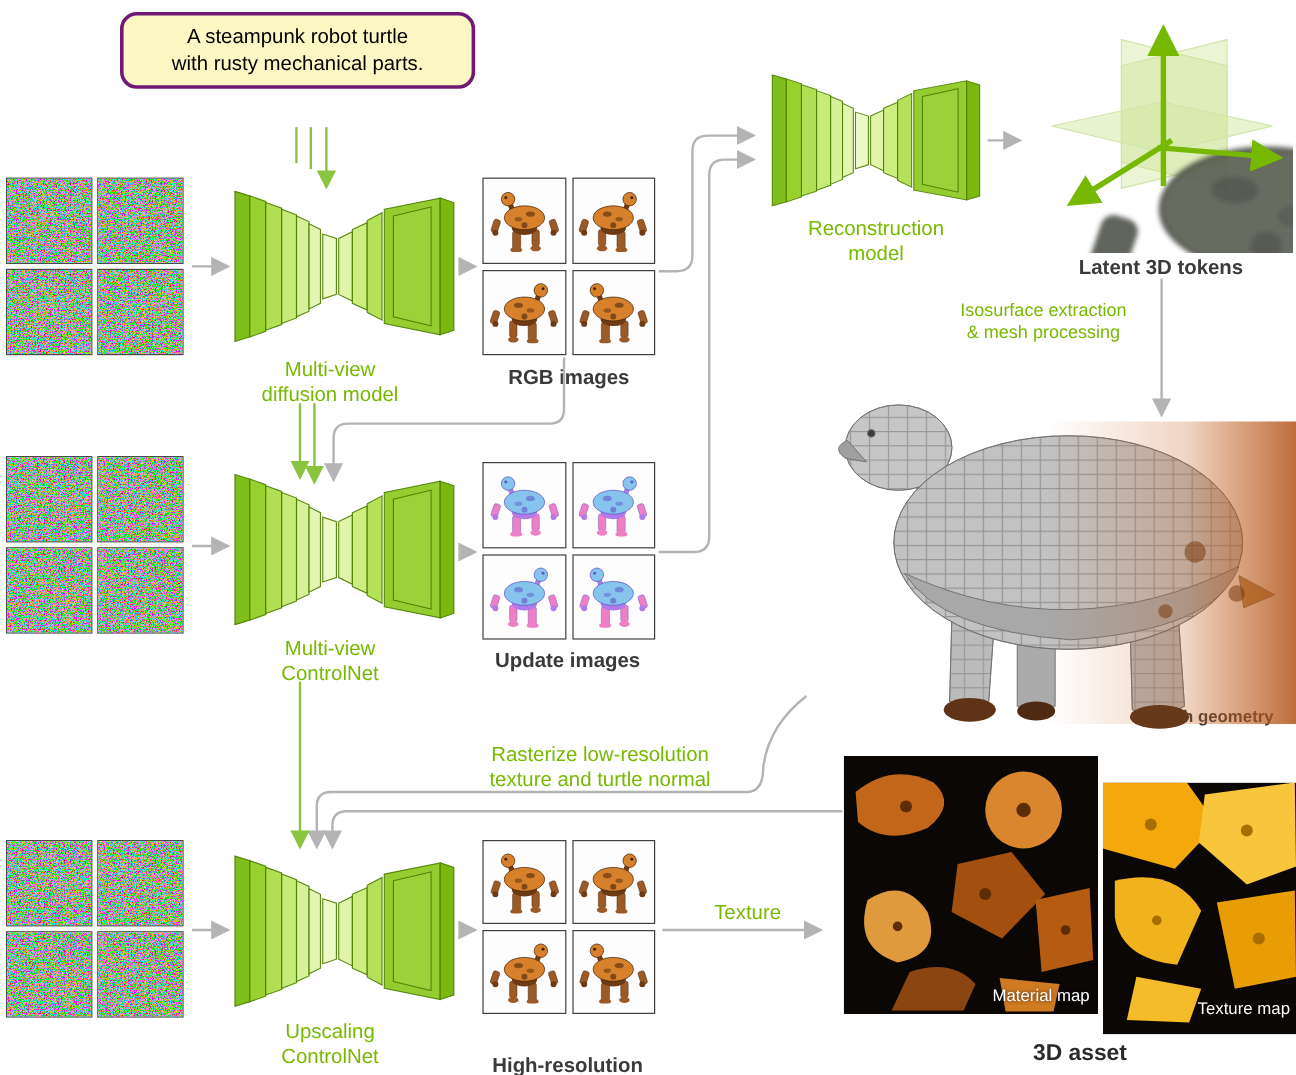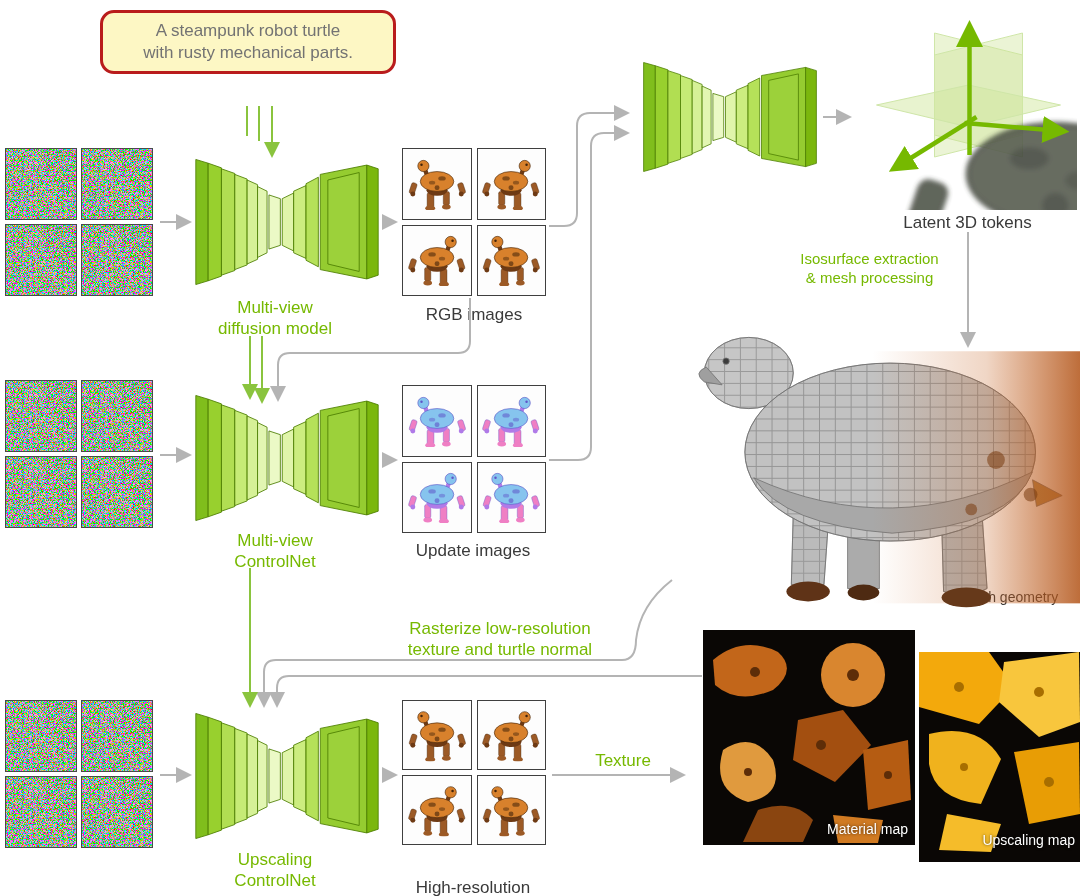--- a/index.html
+++ b/index.html
@@ -2,28 +2,28 @@
 <html><head>
 <meta charset="utf-8">
 <style>
   html,body{margin:0;padding:0;background:#fff;}
   .stage{position:relative;width:1080px;height:896px;background:#ffffff;overflow:hidden;
          font-family:"Liberation Sans",sans-serif;color:#3a3a3a;}
   .abs{position:absolute;}
   
   .lbl{position:absolute;white-space:pre-line;text-align:center;line-height:1.25;font-size:17px;}
   .green{color:#76b900;}
-  .dark{color:#3a3a3a;}
+  .dark{color:#3a3a3a;font-weight:bold;}
   .bold{font-weight:bold;color:#2b2b2b;}
   .small{font-size:14px;}
   
   .prompt-box{position:absolute;left:100px;top:10px;width:296px;height:64px;
-      background:#fdf7c4;border:3px solid #b91c1c;border-radius:14px;
+      background:#fdf7c4;border:3px solid #701a75;border-radius:14px;
       display:flex;align-items:center;justify-content:center;text-align:center;
-      font-size:17px;color:#737373;line-height:1.3;white-space:pre-line;padding:2px 10px;box-sizing:border-box;}
+      font-size:17px;color:#000000;line-height:1.3;white-space:pre-line;padding:2px 10px;box-sizing:border-box;}
   
   .noise-grid{position:absolute;width:148px;height:148px;display:grid;
       grid-template-columns:1fr 1fr;grid-template-rows:1fr 1fr;gap:4px;}
   .noise-cell{border:1px solid #4a4a4a;width:100%;height:100%;box-sizing:border-box;background:#fff;display:block;}
   
   .img-grid{position:absolute;width:144px;height:148px;display:grid;
       grid-template-columns:1fr 1fr;grid-template-rows:1fr 1fr;gap:5px;}
   .img-cell{border:1.5px solid #3f3f3f;background:#fdfdfd;display:flex;align-items:center;justify-content:center;box-sizing:border-box;}
   .img-cell svg{width:92%;height:92%;}
   .mirror svg{transform:scaleX(-1);}
@@ -176,20 +176,22 @@
   <svg class="nn zlow" style="left:640px;top:56px;width:180px;height:122px" viewBox="0 0 200 150" preserveAspectRatio="none">
       <use href="#nn"></use>
     </svg>
 
   <div class="lbl green" style="left:175px;top:297px;width:200px;">Multi-view
 diffusion model</div>
   <div class="lbl green" style="left:175px;top:530px;width:200px;">Multi-view
 ControlNet</div>
   <div class="lbl green" style="left:175px;top:849px;width:200px;">Upscaling
 ControlNet</div>
+  <div class="lbl green" style="left:640px;top:180px;width:180px;">Reconstruction
+model</div>
 
   <div class="img-grid pal-rgb zlow" style="left:402px;top:148px">
     <div class="img-cell mirror">
         <svg viewBox="0 0 100 84">
           <use href="#turtle"></use>
         </svg>
       </div>
     <div class="img-cell">
         <svg viewBox="0 0 100 84">
           <use href="#turtle"></use>
@@ -332,23 +334,24 @@
       <path d="M0 0 H70 L95 35 L60 72 L0 55 Z" fill="#f3a90c"></path>
       <path d="M85 10 L160 0 L161 70 L120 85 L80 50 Z" fill="#f8c63d"></path>
       <path d="M10 82 Q60 70 82 107 L62 152 Q15 147 10 112 Z" fill="#f0b21d"></path>
       <path d="M95 100 L160 90 L161 162 L110 172 Z" fill="#e89d05"></path>
       <path d="M28 162 L82 172 L72 200 L20 198 Z" fill="#f5bc2a"></path>
       <circle cx="40" cy="35" r="5" fill="#a86e00"></circle>
         <circle cx="120" cy="40" r="5" fill="#a86e00"></circle>
       <circle cx="45" cy="115" r="4" fill="#a86e00"></circle>
         <circle cx="130" cy="130" r="5" fill="#a86e00"></circle>
     </svg>
-    <div class="map-label" style="right:5px;bottom:14px;">Upscaling map</div>
-  </div>
-
+    <div class="map-label" style="right:5px;bottom:14px;">Texture map</div>
+  </div>
+
+  <div class="lbl bold" style="left:815px;top:866px;width:170px;font-size:19px;">3D asset</div>
 
   <div class="lbl green" style="left:578px;top:750px;width:90px;">Texture</div>
 
   <svg class="connectors" width="1080" height="896">
     <g stroke="#b4b4b4" stroke-width="2" fill="none">
       <path d="M160 222 H190" marker-end="url(#mg)"></path>
       <path d="M384 222 H396" marker-end="url(#mg)"></path>
       <path d="M160 455 H190" marker-end="url(#mg)"></path>
       <path d="M384 460 H396" marker-end="url(#mg)"></path>
       <path d="M160 775 H190" marker-end="url(#mg)"></path>

